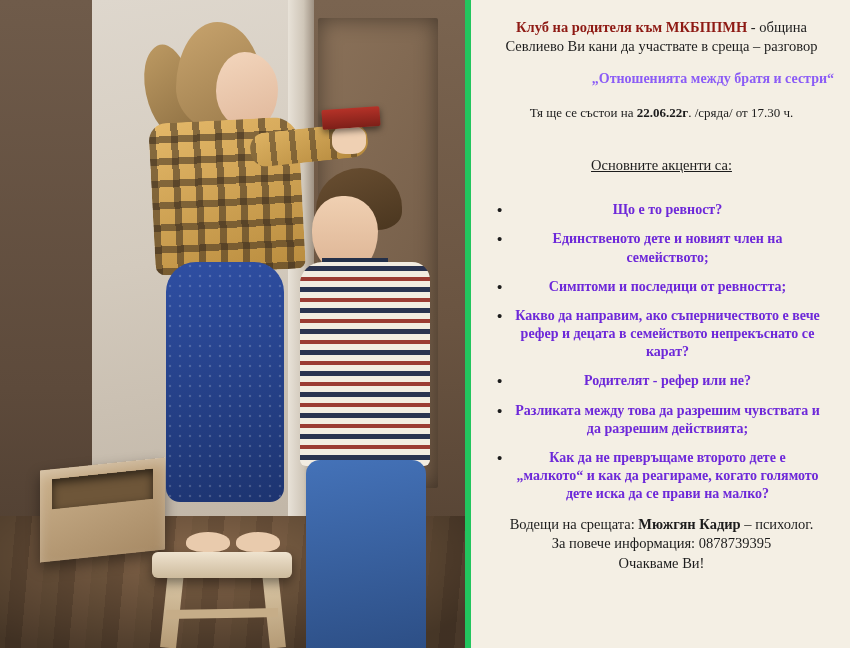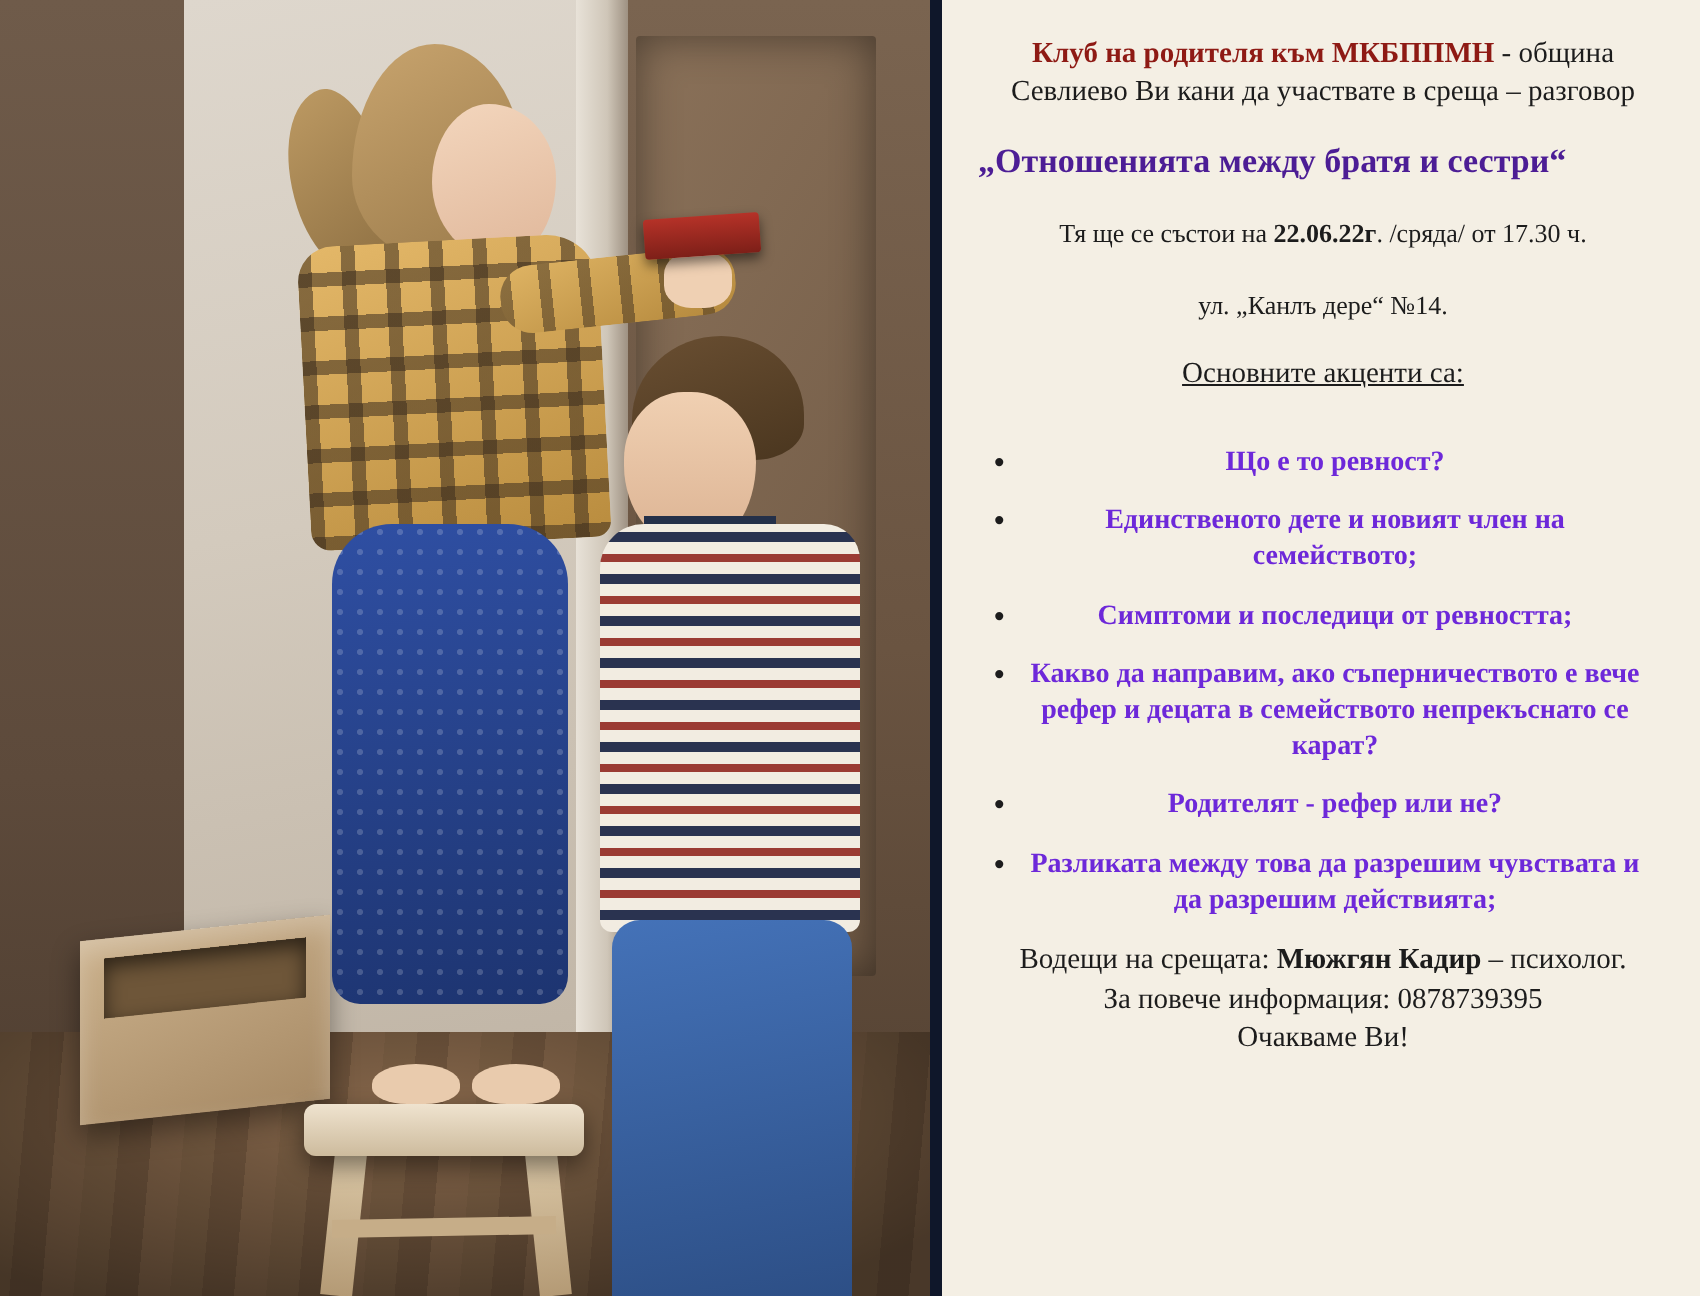--- a/index.html
+++ b/index.html
@@ -236,44 +236,44 @@
     border-radius: 14px 14px 0 0;
   }
 
   
   .panel {
     position: absolute;
     left: 465px; top: 0;
     width: 385px;
     height: 648px;
     background: #f4efe4;
-    border-left: 6px solid #0f172a;
+    border-left: 6px solid #22c55e;
     box-sizing: border-box;
     padding: 14px 16px 10px 18px;
     color: #1c1c1c;
     font-size: 14.5px;
     line-height: 1.3;
   }
   .panel .intro {
     text-align: center;
     font-weight: bold;
     color: #8e1a14;
     font-size: 14.5px;
     line-height: 1.32;
     margin: 4px 0 14px 0;
   }
   .panel .intro .plain {
     color: #1c1c1c;
     font-weight: normal;
   }
   .panel .title {
-    text-align: left;
+    text-align: right;
     font-weight: bold;
-    color: #4c1d95;
-    font-size: 17px;
+    color: #8b5cf6;
+    font-size: 14px;
     margin: 0 0 16px 0;
   }
   .panel .when {
     text-align: center;
     font-size: 13px;
     line-height: 1.38;
     margin: 0 0 16px 0;
   }
   .panel .when b { font-weight: bold; }
   .panel .accents {
@@ -360,32 +360,32 @@
     <div class="intro">
       <span>Клуб на родителя към МКБППМН</span><span class="plain"> - община</span><br>
       <span class="plain">Севлиево Ви кани да участвате в среща – разговор</span>
     </div>
 
     <div class="title">„Отношенията между братя и сестри“</div>
 
     <div class="when">
       <span>Тя ще се състои на </span><b>22.06.22г</b><span>. /сряда/ от 17.30 ч.</span><br>
       <br>
-      <span>ул. „Канлъ дере“ №14.</span>
     </div>
 
     <div class="accents">Основните акценти са:</div>
 
     <ul class="points">
       <li>Що е то ревност?</li>
       <li>Единственото дете и новият член на семейството;</li>
       <li>Симптоми и последици от ревността;</li>
       <li>Какво да направим, ако съперничеството е вече рефер и децата в семейството непрекъснато се карат?</li>
       <li>Родителят -  рефер или не?</li>
       <li>Разликата между това да разрешим чувствата и да разрешим действията;</li>
+      <li>Как да не превръщаме второто дете е „малкото“ и как да реагираме, когато голямото дете иска да се прави на малко?</li>
     </ul>
 
     <div class="footer">
       <span>Водещи на срещата: </span><b>Мюжгян Кадир</b><span> – психолог.</span><br>
       <span>За повече информация: 0878739395</span><br>
       <span>Очакваме Ви!</span>
     </div>
 
   </div>
 </div>

